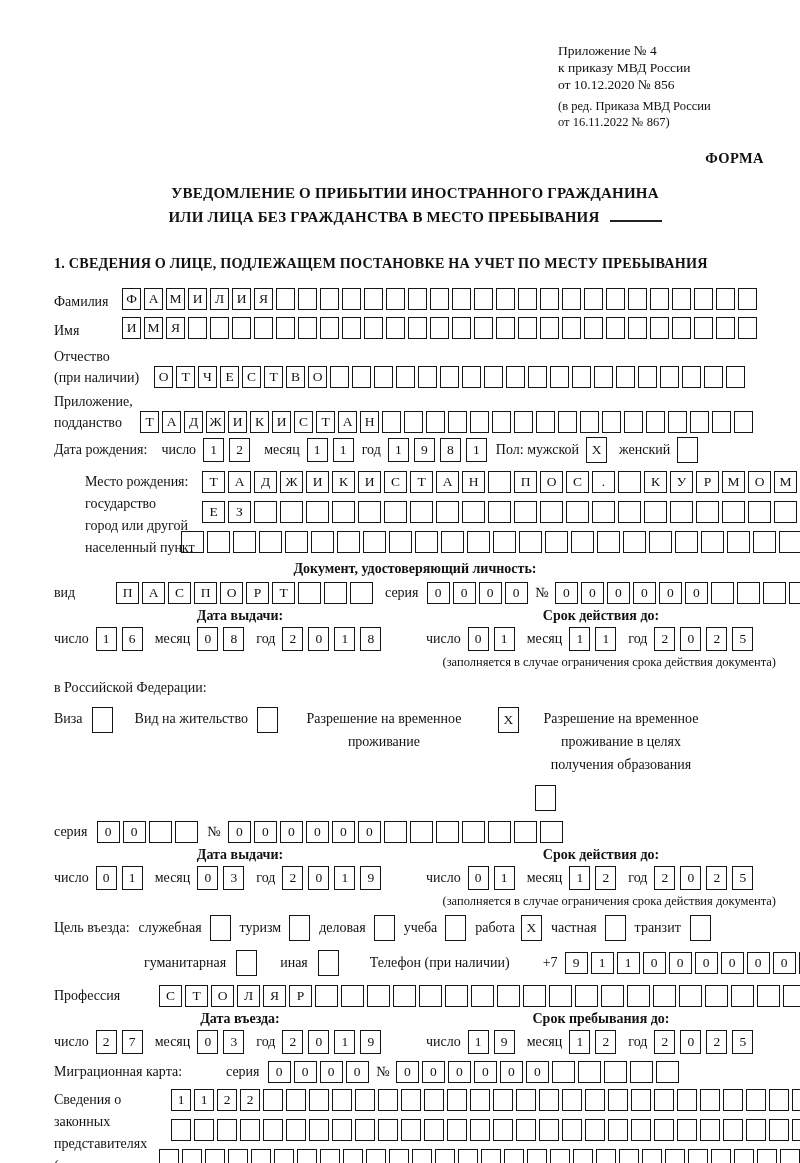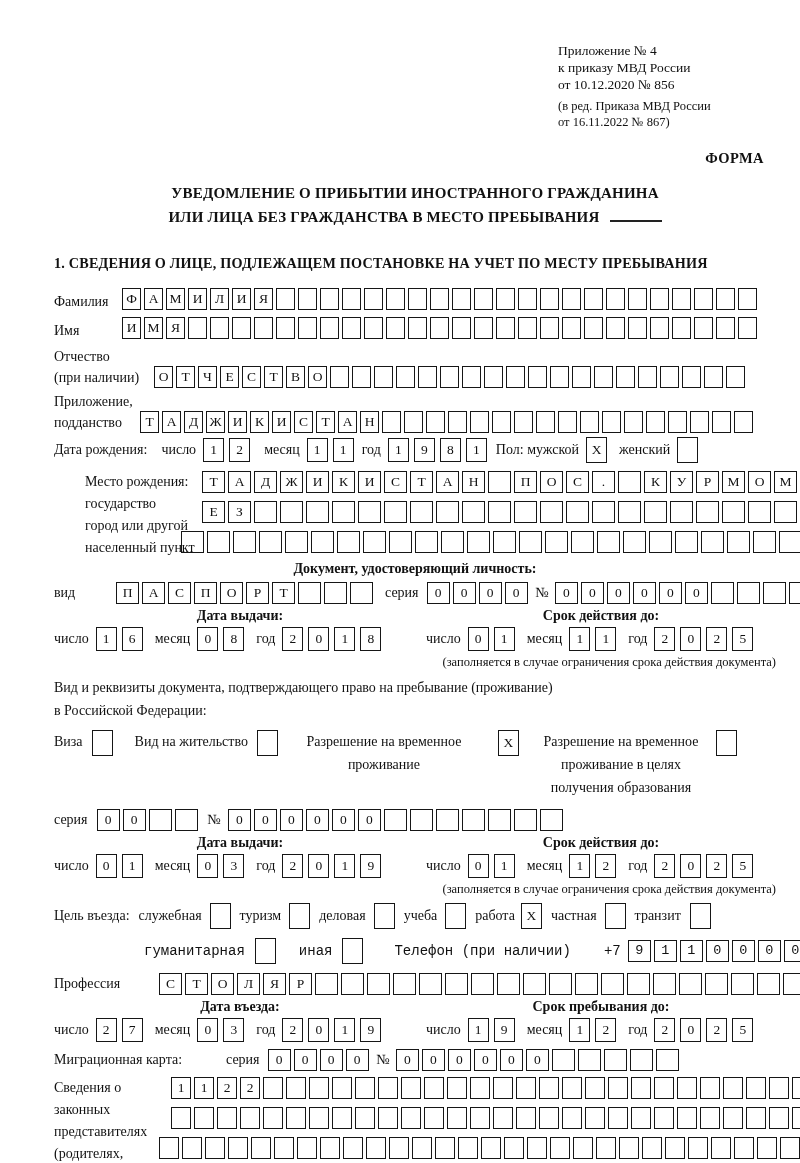--- a/index.html
+++ b/index.html
@@ -424,21 +424,20 @@
       <span class="cells dt">
           <span class="cell">2</span>
           <span class="cell">0</span>
           <span class="cell">2</span>
           <span class="cell">5</span>
         </span>
     </div>
   </div>
   <div class="note">(заполняется в случае ограничения срока действия документа)</div>
 
-  <div class="para">Вид и реквизиты документа, подтверждающего право на пребывание (проживание)</div>
   <div class="para">в Российской Федерации:</div>
 
   <div class="opts">
     <div class="opt">
       <span class="olab">Виза</span>
       <span class="cells cb">
           <span class="cell"></span>
         </span>
     </div>
     <div class="opt" style="margin-left:22px;">
@@ -446,21 +445,21 @@
       <span class="cells cb">
           <span class="cell"></span>
         </span>
     </div>
     <div class="opt" style="margin-left:20px;gap:28px;">
       <span class="olab optw">Разрешение на временное проживание</span>
       <span class="cells cb">
           <span class="cell">X</span>
         </span>
     </div>
-    <div class="opt" style="margin-left:16px;">
+    <div class="opt" style="margin-left:16px;flex-direction:column;">
       <span class="olab optw">Разрешение на временное проживание в целях получения образования</span>
       <span class="cells cb">
           <span class="cell"></span>
         </span>
     </div>
   </div>
 
   <div class="line vmid" style="margin-bottom:4px;">
     <span class="glab" style="margin:0 9px 0 0;">серия</span>
     <span class="cells cw23">
@@ -571,21 +570,21 @@
           <span class="cell"></span>
         </span>
       </span>
     <span class="grp" style="gap:9px;">
         <span>транзит</span>
       <span class="cells cb">
           <span class="cell"></span>
         </span>
       </span>
   </div>
-  <div class="purpose" style="padding-left:90px;font-family:Liberation Mono, monospace;">
+  <div class="purpose" style="padding-left:90px;">
     <span class="grp" style="gap:10px;">
         <span>гуманитарная</span>
       <span class="cells cb">
           <span class="cell"></span>
         </span>
       </span>
     <span class="grp" style="gap:10px;margin-left:14px;">
         <span>иная</span>
       <span class="cells cb">
           <span class="cell"></span>

